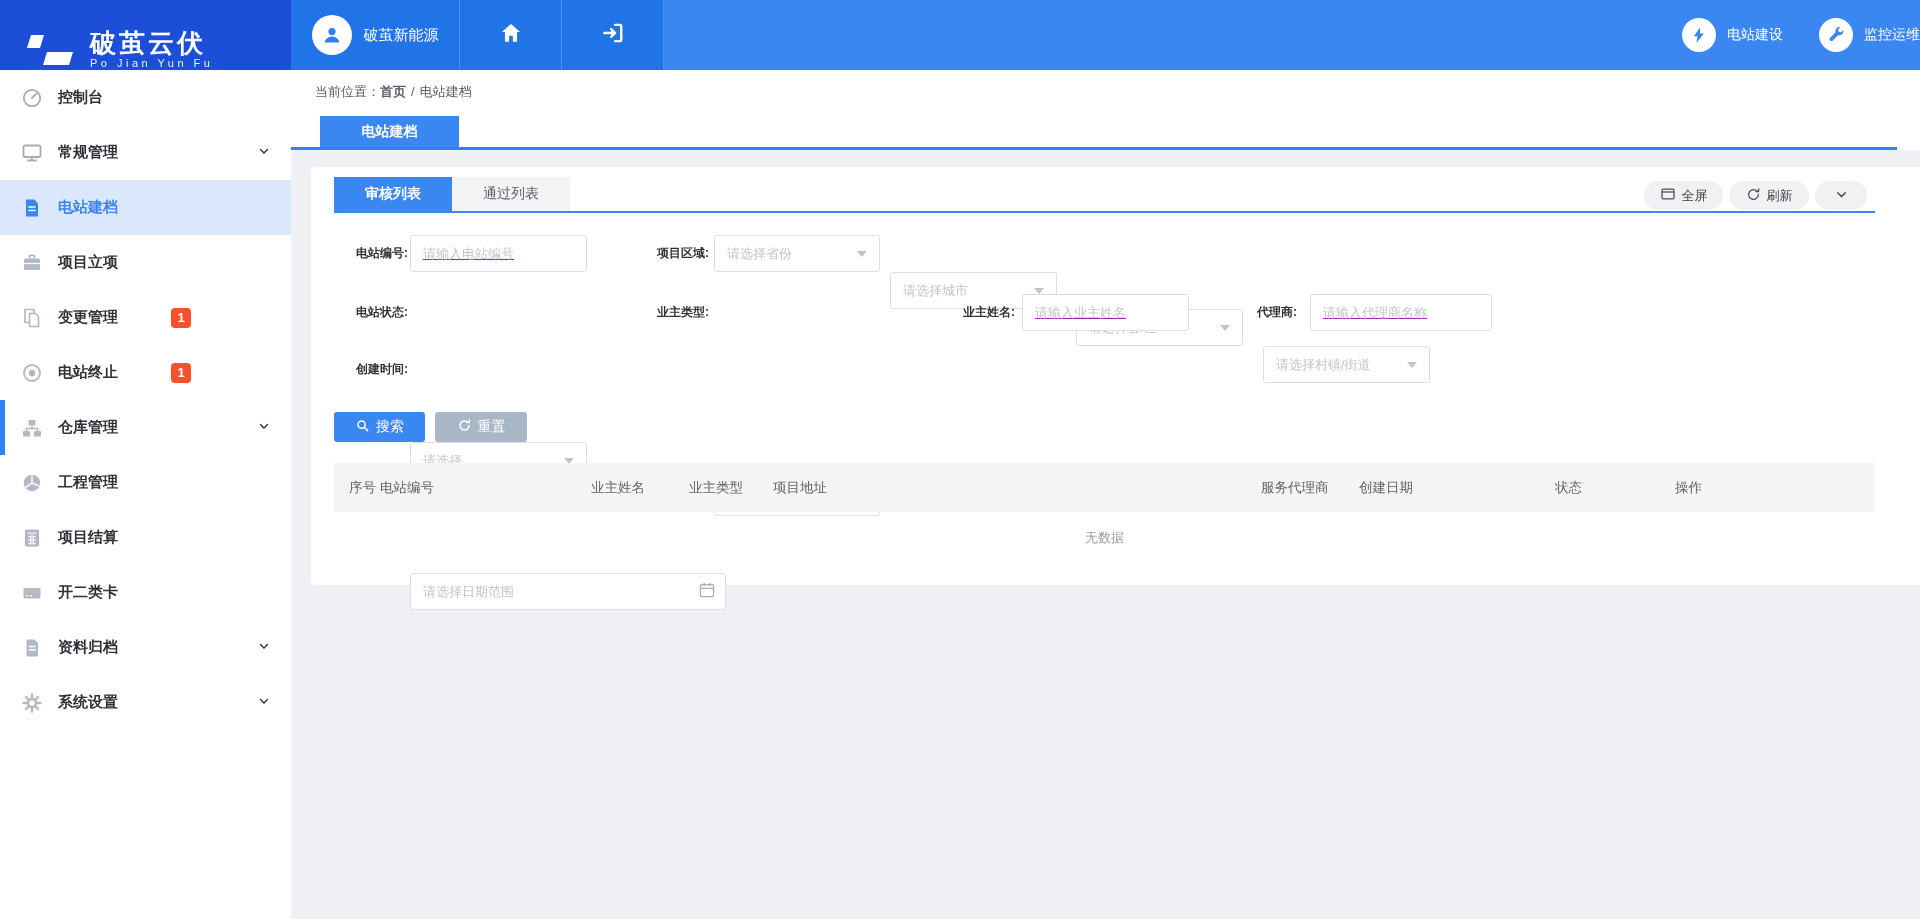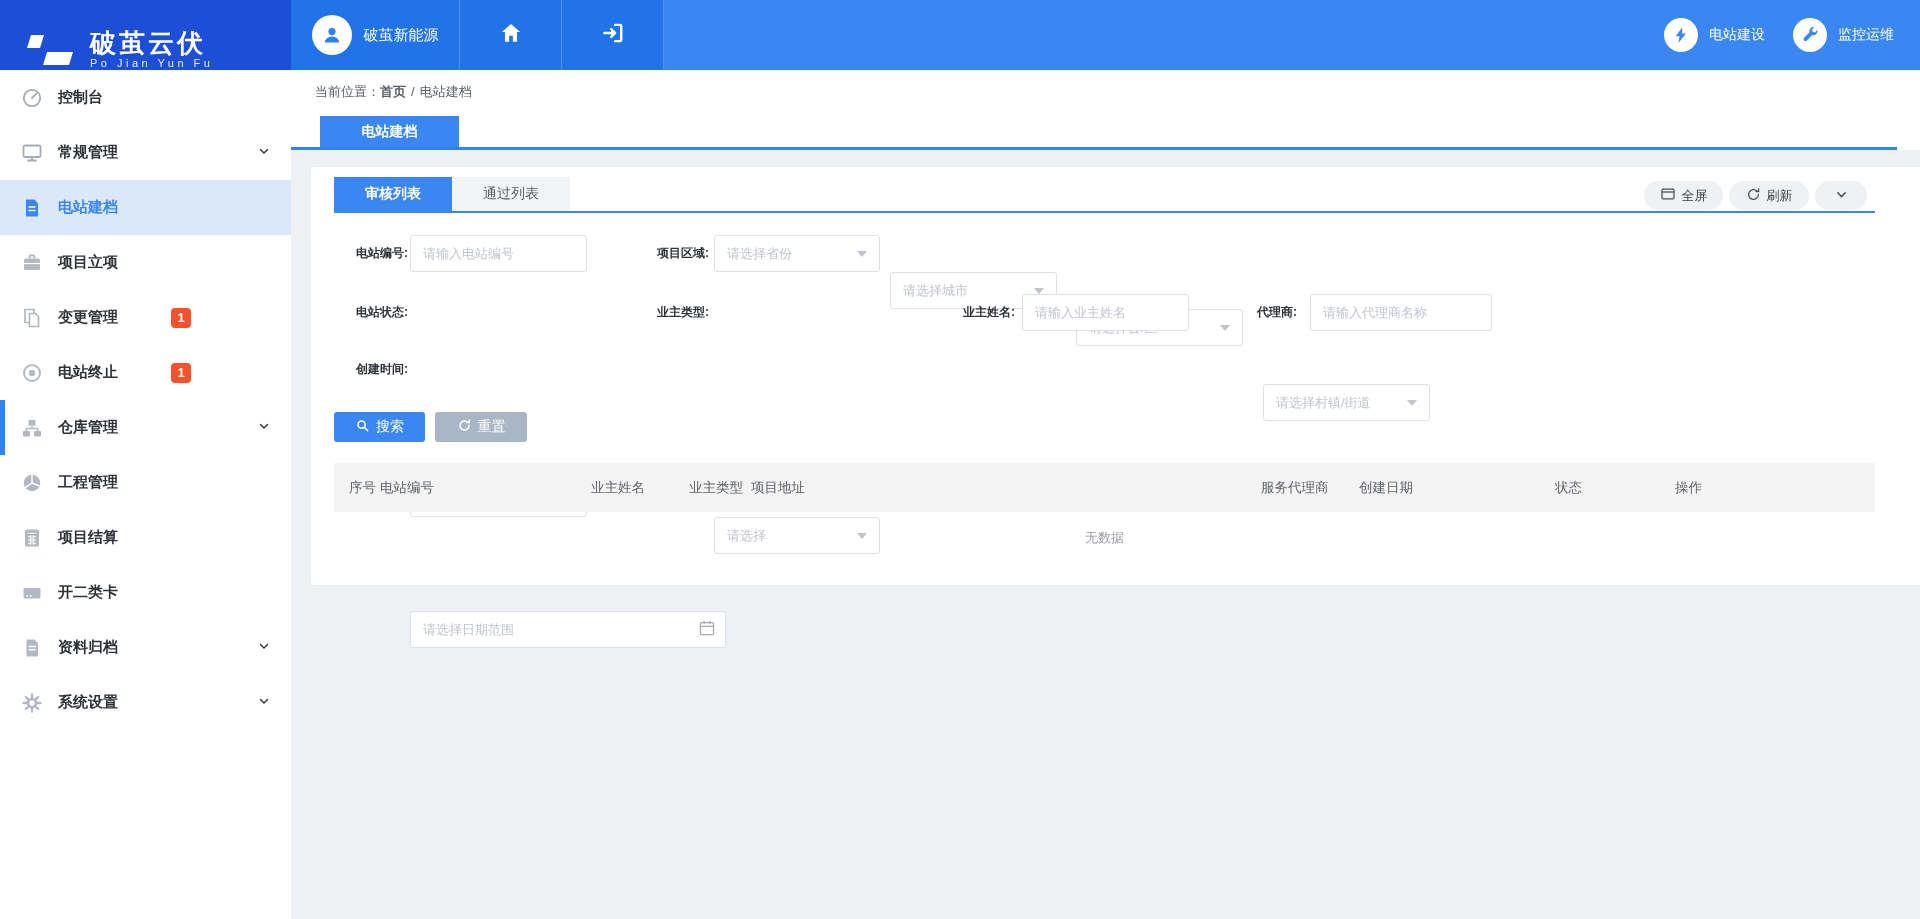--- a/index.html
+++ b/index.html
@@ -11,21 +11,21 @@
   .logo-area { width:291px; background:#1d4ed8; display:flex; align-items:flex-end; padding-left:22px; gap:12px; }
   .logo-mark svg { display:block; }
   .logo-text .cn { color:#fff; font-size:26px; font-weight:bold; letter-spacing:3px; line-height:28px; }
   .logo-text .en { color:#eaf2ff; font-size:11px; letter-spacing:3.5px; line-height:13px; }
   .hdr-sec { background:#2173e8; display:flex; align-items:center; justify-content:center; border-right:1px solid rgba(255,255,255,.22); }
   .hdr-user { width:169px; gap:12px; padding:0 10px; cursor:pointer; }
   .hdr-user .uname { color:#fff; font-size:15px; white-space:nowrap; }
   .hdr-btn { width:102px; cursor:pointer; }
   .avatar { width:40px; height:40px; border-radius:50%; background:#fff; display:flex; align-items:center; justify-content:center; flex:0 0 auto; }
   .hdr-fill { flex:1; }
-  .hdr-nav { display:flex; align-items:center; gap:28px; padding-right:26px; }
+  .hdr-nav { display:flex; align-items:center; gap:36px; }
   .hdr-nav-item { display:flex; align-items:center; gap:11px; cursor:pointer; }
   .hdr-nav-item .circ { width:34px; height:34px; border-radius:50%; background:#fff; display:flex; align-items:center; justify-content:center; }
   .hdr-nav-item .lbl { color:#fff; font-size:14px; }
 
   
   .sidebar { position:absolute; left:0; top:70px; width:291px; height:849px; background:#fff; }
   .side-item { position:relative; height:55px; display:flex; align-items:center; padding-left:21px; cursor:pointer; }
   .side-item .icon { width:22px; height:22px; display:flex; align-items:center; justify-content:center; }
   .side-item .s-lbl { margin-left:15px; font-size:15px; font-weight:600; color:#2f3338; }
   .side-item.active { background:#dbe8fc; }
@@ -52,21 +52,21 @@
   .ptab { height:34px; display:flex; align-items:center; justify-content:center; font-size:14px; cursor:pointer; }
   .ptab.on { background:#3a87f2; color:#fff; font-weight:600; }
   .ptab.off { background:#f1f3f5; color:#5a5e66; }
   .ptab-line { background:#3a87f2; }
 
   .pill { height:29px; border-radius:15px; background:#f0f1f3; display:flex; align-items:center; justify-content:center;
       gap:6px; font-size:13px; color:#3a3e44; cursor:pointer; }
 
   .f-label { font-size:12px; font-weight:600; color:#2f3338; text-align:right; line-height:37px; white-space:nowrap; }
   .f-input { height:37px; border:1px solid #dcdfe6; border-radius:3px; background:#fff; padding-left:12px;
-      font-size:13px; color:#a21caf; width:100%; outline:none; font-family:inherit; }
+      font-size:13px; color:#a21caf; width:100%; outline:none; font-family:inherit;text-decoration:underline; }
   .f-input::placeholder { color:#c0c4cc; }
   .sel { height:37px; border:1px solid #dcdfe6; border-radius:3px; background:#fff; display:flex; align-items:center;
       padding-left:12px; cursor:pointer; position:relative; }
   .sel .ph { font-size:13px; color:#c0c4cc; }
   .caret { position:absolute; right:12px; top:50%; margin-top:-3px; width:0; height:0;
       border-left:5px solid transparent; border-right:5px solid transparent; border-top:6px solid #c0c4cc; }
   .datebox { position:relative; }
   .datebox .cal { position:absolute; right:9px; top:50%; transform:translateY(-50%); }
 
   .btn { height:30px; border:none; border-radius:3px; color:#fff; font-size:14px; display:flex; align-items:center;
@@ -349,21 +349,21 @@
       <i class="caret"></i>
     </div>
     <div class="abs sel" style="left:579px; top:68px; width:167px;">
       <span class="ph">请选择城市</span>
       <i class="caret"></i>
     </div>
     <div class="abs sel" style="left:765px; top:68px; width:167px;">
       <span class="ph">请选择县/区</span>
       <i class="caret"></i>
     </div>
-    <div class="abs sel" style="left:952px; top:68px; width:167px;margin-top:38px;">
+    <div class="abs sel" style="left:952px; top:68px; width:167px;">
       <span class="ph">请选择村镇/街道</span>
       <i class="caret"></i>
     </div>
 
     <div class="abs f-label" style="left:23px; top:127px; width:74px;">电站状态:</div>
     <div class="abs sel" style="left:99px; top:127px; width:177px;">
       <span class="ph">请选择</span>
       <i class="caret"></i>
     </div>
     <div class="abs f-label" style="left:323px; top:127px; width:75px;">业主类型:</div>
@@ -408,21 +408,21 @@
         </svg>
       </span>
       <span>重置</span>
     </button>
 
     <div class="abs thead" style="left:23px; top:296px; width:1541px; height:49px;">
       <span class="th" style="left:15px;">序号</span>
       <span class="th" style="left:46px;">电站编号</span>
       <span class="th" style="left:257px;">业主姓名</span>
       <span class="th" style="left:355px;">业主类型</span>
-      <span class="th" style="left:417px;text-align:center;">项目地址</span>
+      <span class="th" style="left:439px;text-align:center;">项目地址</span>
       <span class="th" style="left:927px;">服务代理商</span>
       <span class="th" style="left:1025px;">创建日期</span>
       <span class="th" style="left:1221px;">状态</span>
       <span class="th" style="left:1341px;">操作</span>
     </div>
 
     <div class="abs empty" style="left:23px; top:362px; width:1541px;">无数据</div>
   </div>
 </div>
 

